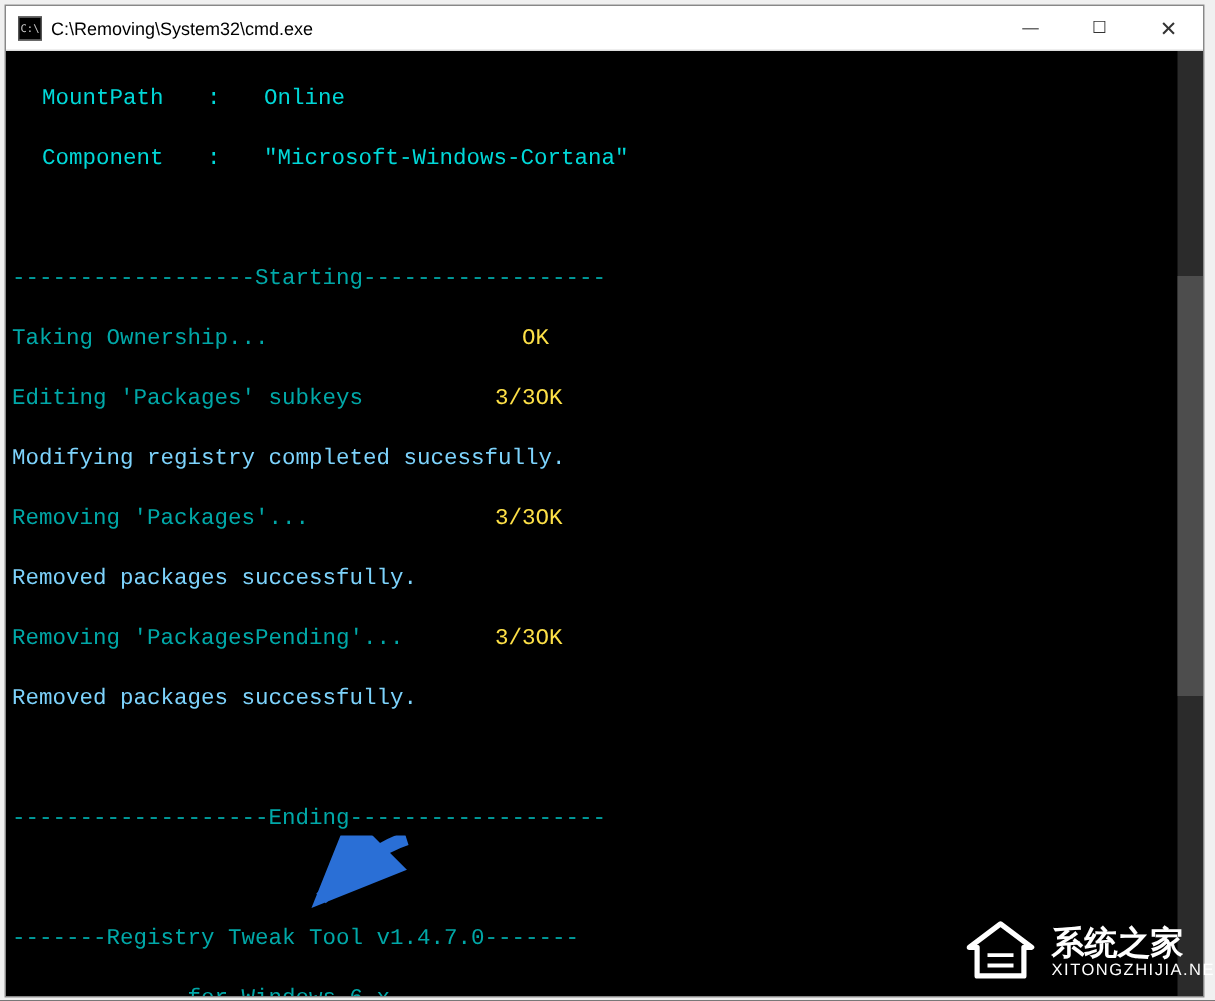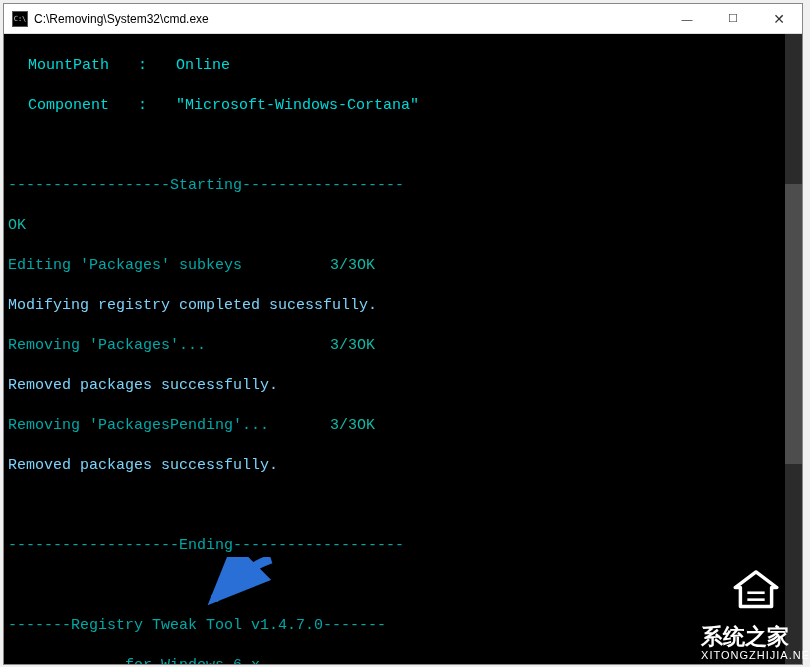--- a/index.html
+++ b/index.html
@@ -83,37 +83,36 @@
       top: 150px;
       width: 100%;
       height: 280px;
       background: #4d4d4d;
     }
     .cyan { color: #00d8d8; padding-left: 20px; }
     .green { color: #7dd3fc; }
     .teal { color: #00a8a8; }
     .row { display: flex; }
     .pad { display: inline-block; }
-    .status { color: #14b8a6; }
+    .status { color: #fde047; }
     .arrow {
       position: absolute;
       left: 186px;
       top: 557px;
       pointer-events: none;
     }
     .watermark {
       position: absolute;
       right: 0;
       bottom: 6px;
       display: flex;
       align-items: center;
       gap: 8px;
       color: #fff;
       pointer-events: none;
-      flex-direction: column;
     }
     .wm-logo {
       width: 52px;
       height: 52px;
     }
     .wm-text {
       font-family: 'Microsoft YaHei', sans-serif;
       line-height: 1.1;
       white-space: nowrap;
     }
@@ -134,21 +133,21 @@
       <div class="win-btn">☐</div>
       <div class="win-btn close">✕</div>
     </div>
   </div>
 
   <div class="terminal">
 <div class="row"><span class="cyan">MountPath</span><span class="cyan"> : </span><span class="cyan">Online</span></div>
 <div class="row"><span class="cyan">Component</span><span class="cyan"> : </span><span class="cyan">"Microsoft-Windows-Cortana"</span></div>
 <div class="row">&nbsp;</div>
 <div class="row"><span class="teal">------------------Starting------------------</span></div>
-<div class="row"><span class="status">OK</span></div>
+<div class="row"><span class="teal pad" style="width:340px">Taking Ownership...</span><span class="status">OK</span></div>
 <div class="row"><span class="teal pad" style="width:322px">Editing 'Packages' subkeys</span><span class="status">3/3OK</span></div>
 <div class="row"><span class="green">Modifying registry completed sucessfully.</span></div>
 <div class="row"><span class="teal pad" style="width:322px">Removing 'Packages'...</span><span class="status">3/3OK</span></div>
 <div class="row"><span class="green">Removed packages successfully.</span></div>
 <div class="row"><span class="teal pad" style="width:322px">Removing 'PackagesPending'...</span><span class="status">3/3OK</span></div>
 <div class="row"><span class="green">Removed packages successfully.</span></div>
 <div class="row">&nbsp;</div>
 <div class="row"><span class="teal">-------------------Ending-------------------</span></div>
 <div class="row">&nbsp;</div>
 <div class="row"><span class="teal">-------Registry Tweak Tool v1.4.7.0-------</span></div>

